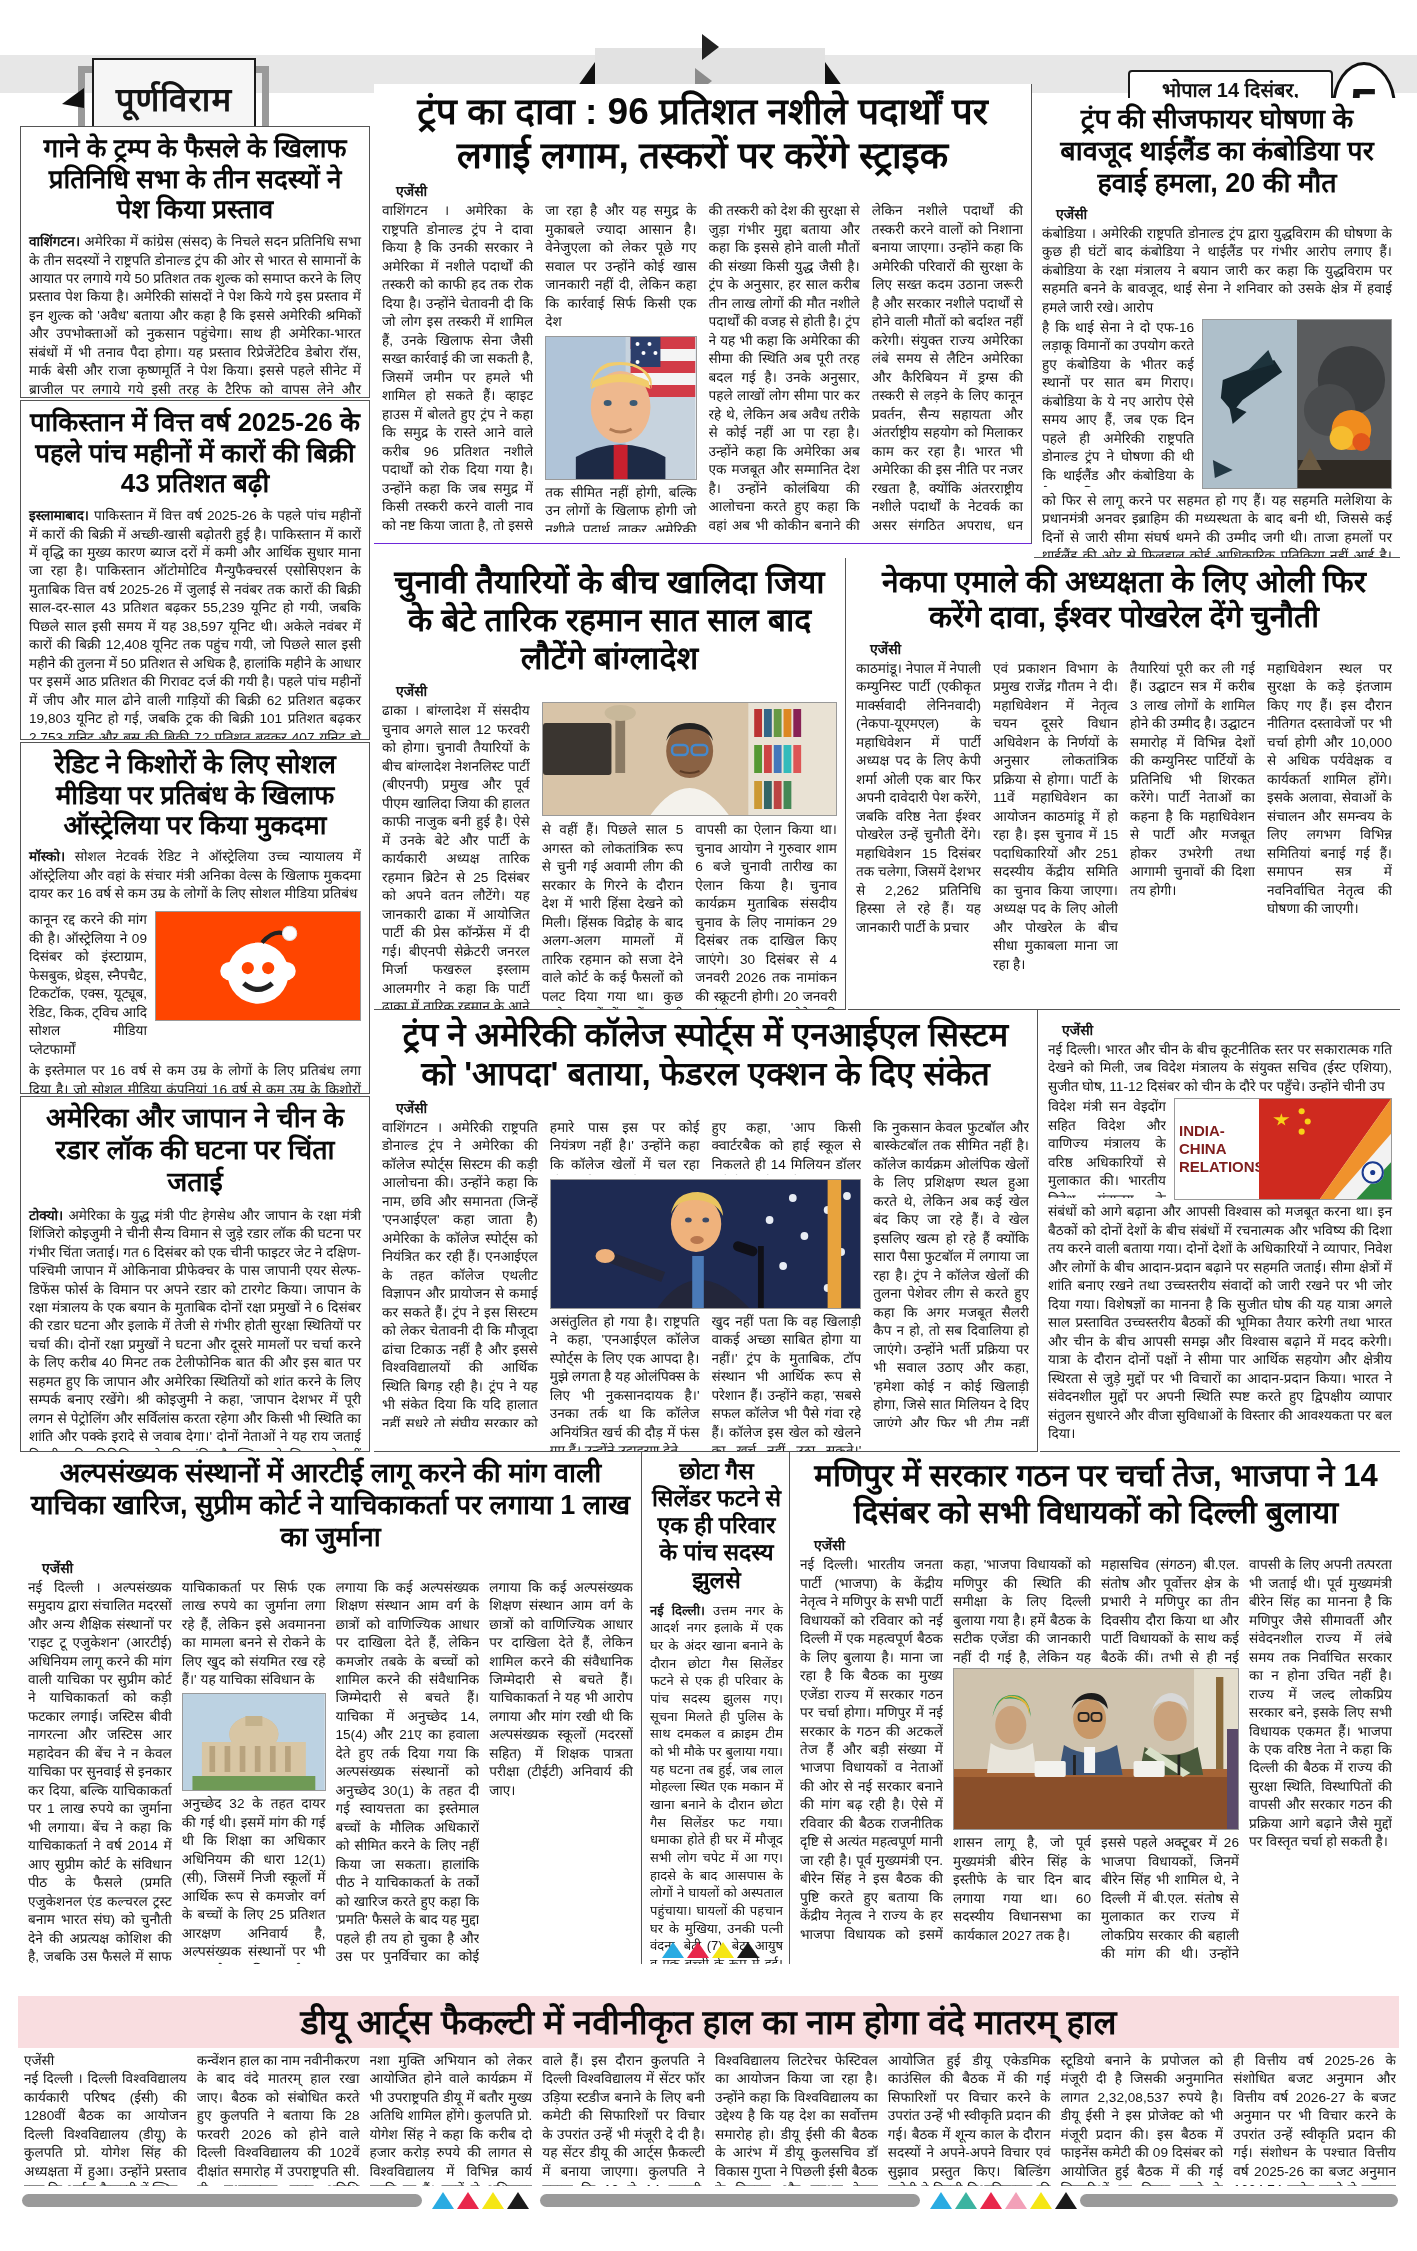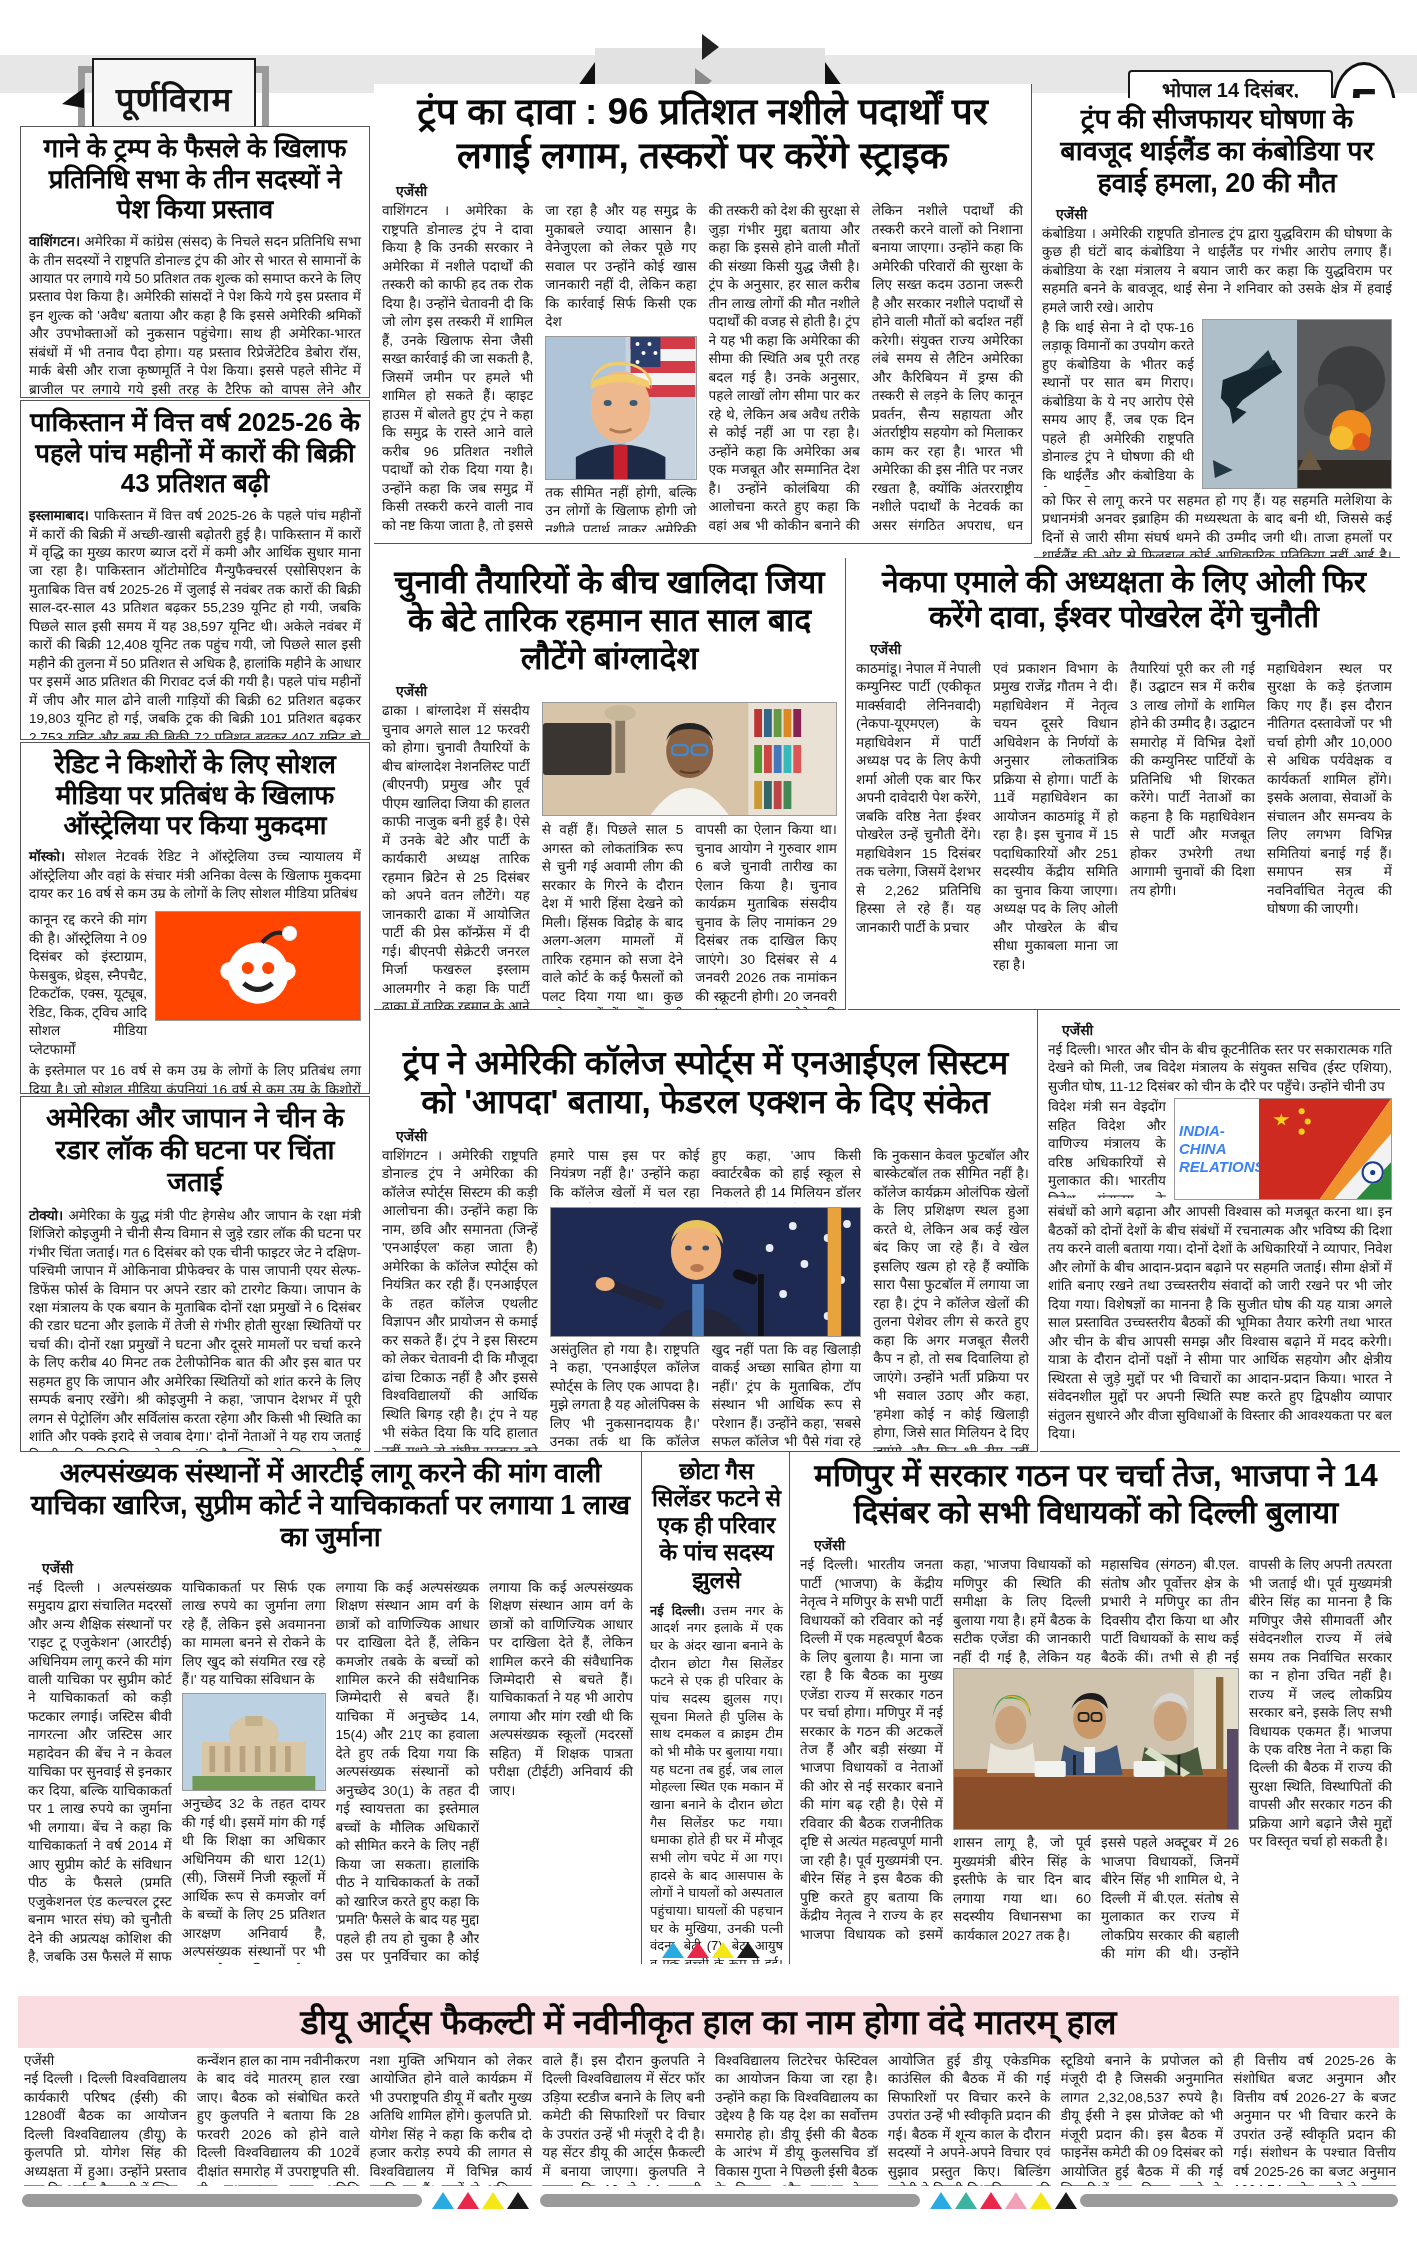--- a/index.html
+++ b/index.html
@@ -28,21 +28,21 @@
   .cols{display:flex;gap:12px;align-items:stretch;}
   .col{flex:1;font-size:13.6px;line-height:1.36;text-align:justify;overflow:hidden;}
   
   .pinkband{position:absolute;left:18px;top:1996px;width:1381px;height:52px;background:#f9dde0;display:flex;align-items:center;justify-content:center;}
   .pinkband .hl{font-size:34px;}
   
   .fbar{position:absolute;top:2194px;height:13px;background:#9a9a9a;border-radius:7px;}
   .tri{width:0;height:0;border-left:11px solid transparent;border-right:11px solid transparent;display:inline-block;margin-right:3px;}
   .trirow{position:absolute;top:2192px;display:flex;}
   .trirow-sm{position:absolute;display:flex;}
-  .ic-graphic-text{font-weight:700;color:#3b82f6;font-size:15px;line-height:1.2;font-style:italic;}
+  .ic-graphic-text{font-weight:700;color:#7f1d1d;font-size:15px;line-height:1.2;}
 </style>
 </head>
 <body>
 
 <div id="page">
 
   <div class="band"></div>
   <div class="mast-br l"></div>
   <div class="mast-br r"></div>
   <div class="flag-tri" style="left:62px;top:88px;border-top:16px solid transparent;border-right:22px solid #111;border-bottom:4px solid transparent;"></div>
@@ -216,21 +216,21 @@
     <div class="byline">एजेंसी</div>
     <div class="cols" style="height:322px;">
       <div class="col">काठमांडू। नेपाल में नेपाली कम्युनिस्ट पार्टी (एकीकृत मार्क्सवादी लेनिनवादी) (नेकपा-यूएमएल) के महाधिवेशन में पार्टी अध्यक्ष पद के लिए केपी शर्मा ओली एक बार फिर अपनी दावेदारी पेश करेंगे, जबकि वरिष्ठ नेता ईश्वर पोखरेल उन्हें चुनौती देंगे। महाधिवेशन 15 दिसंबर तक चलेगा, जिसमें देशभर से 2,262 प्रतिनिधि हिस्सा ले रहे हैं। यह जानकारी पार्टी के प्रचार</div>
       <div class="col">एवं प्रकाशन विभाग के प्रमुख राजेंद्र गौतम ने दी। महाधिवेशन में नेतृत्व चयन दूसरे विधान अधिवेशन के निर्णयों के अनुसार लोकतांत्रिक प्रक्रिया से होगा। पार्टी के 11वें महाधिवेशन का आयोजन काठमांडू में हो रहा है। इस चुनाव में 15 पदाधिकारियों और 251 सदस्यीय केंद्रीय समिति का चुनाव किया जाएगा। अध्यक्ष पद के लिए ओली और पोखरेल के बीच सीधा मुकाबला माना जा रहा है।</div>
       <div class="col">तैयारियां पूरी कर ली गई हैं। उद्घाटन सत्र में करीब 3 लाख लोगों के शामिल होने की उम्मीद है। उद्घाटन समारोह में विभिन्न देशों की कम्युनिस्ट पार्टियों के प्रतिनिधि भी शिरकत करेंगे। पार्टी नेताओं का कहना है कि महाधिवेशन से पार्टी और मजबूत होकर उभरेगी तथा आगामी चुनावों की दिशा तय होगी।</div>
       <div class="col">महाधिवेशन स्थल पर सुरक्षा के कड़े इंतजाम किए गए हैं। इस दौरान नीतिगत दस्तावेजों पर भी चर्चा होगी और 10,000 से अधिक पर्यवेक्षक व कार्यकर्ता शामिल होंगे। इसके अलावा, सेवाओं के संचालन और समन्वय के लिए लगभग विभिन्न समितियां बनाई गई हैं। समापन सत्र में नवनिर्वाचित नेतृत्व की घोषणा की जाएगी।</div>
     </div>
   </div>
 
   <div class="article noborder" style="left:374px;top:1010px;width:664px;height:442px;border-bottom:1px solid #555;border-right:1px solid #555;">
-    <div class="hl" style="font-size:33px;margin-top:28px;">ट्रंप ने अमेरिकी कॉलेज स्पोर्ट्स में एनआईएल सिस्टम को 'आपदा' बताया, फेडरल एक्शन के दिए संकेत</div>
+    <div class="hl" style="font-size:33px;">ट्रंप ने अमेरिकी कॉलेज स्पोर्ट्स में एनआईएल सिस्टम को 'आपदा' बताया, फेडरल एक्शन के दिए संकेत</div>
     <div class="byline">एजेंसी</div>
     <div class="cols" style="height:308px;">
       <div class="col">वाशिंगटन । अमेरिकी राष्ट्रपति डोनाल्ड ट्रंप ने अमेरिका की कॉलेज स्पोर्ट्स सिस्टम की कड़ी आलोचना की। उन्होंने कहा कि नाम, छवि और समानता (जिन्हें 'एनआईएल' कहा जाता है) अमेरिका के कॉलेज स्पोर्ट्स को नियंत्रित कर रही हैं। एनआईएल के तहत कॉलेज एथलीट विज्ञापन और प्रायोजन से कमाई कर सकते हैं। ट्रंप ने इस सिस्टम को लेकर चेतावनी दी कि मौजूदा ढांचा टिकाऊ नहीं है और इससे विश्वविद्यालयों की आर्थिक स्थिति बिगड़ रही है। ट्रंप ने यह भी संकेत दिया कि यदि हालात नहीं सुधरे तो संघीय सरकार को हस्तक्षेप करना पड़ सकता है। व्हाइट हाउस में पत्रकारों से बातचीत के दौरान ट्रंप ने कहा, 'मुझे एनआईएल पसंद नहीं है। मुझे ट्रांसफर पोर्टल भी पसंद नहीं है और</div>
       <div style="flex:2;display:flex;flex-direction:column;gap:4px;">
         <div class="cols" style="height:56px;flex:none;gap:12px;">
           <div class="col">हमारे पास इस पर कोई नियंत्रण नहीं है।' उन्होंने कहा कि कॉलेज खेलों में चल रहा मौजूदा सिस्टम पूरी तरह</div>
           <div class="col">हुए कहा, 'आप किसी क्वार्टरबैक को हाई स्कूल से निकलते ही 14 मिलियन डॉलर नहीं दे सकते। उन्हें</div>
         </div>
         <div style="height:128px;flex:none;border:1px solid #999;overflow:hidden;">
           <svg viewBox="0 0 320 128" width="100%" height="100%" preserveAspectRatio="none">

